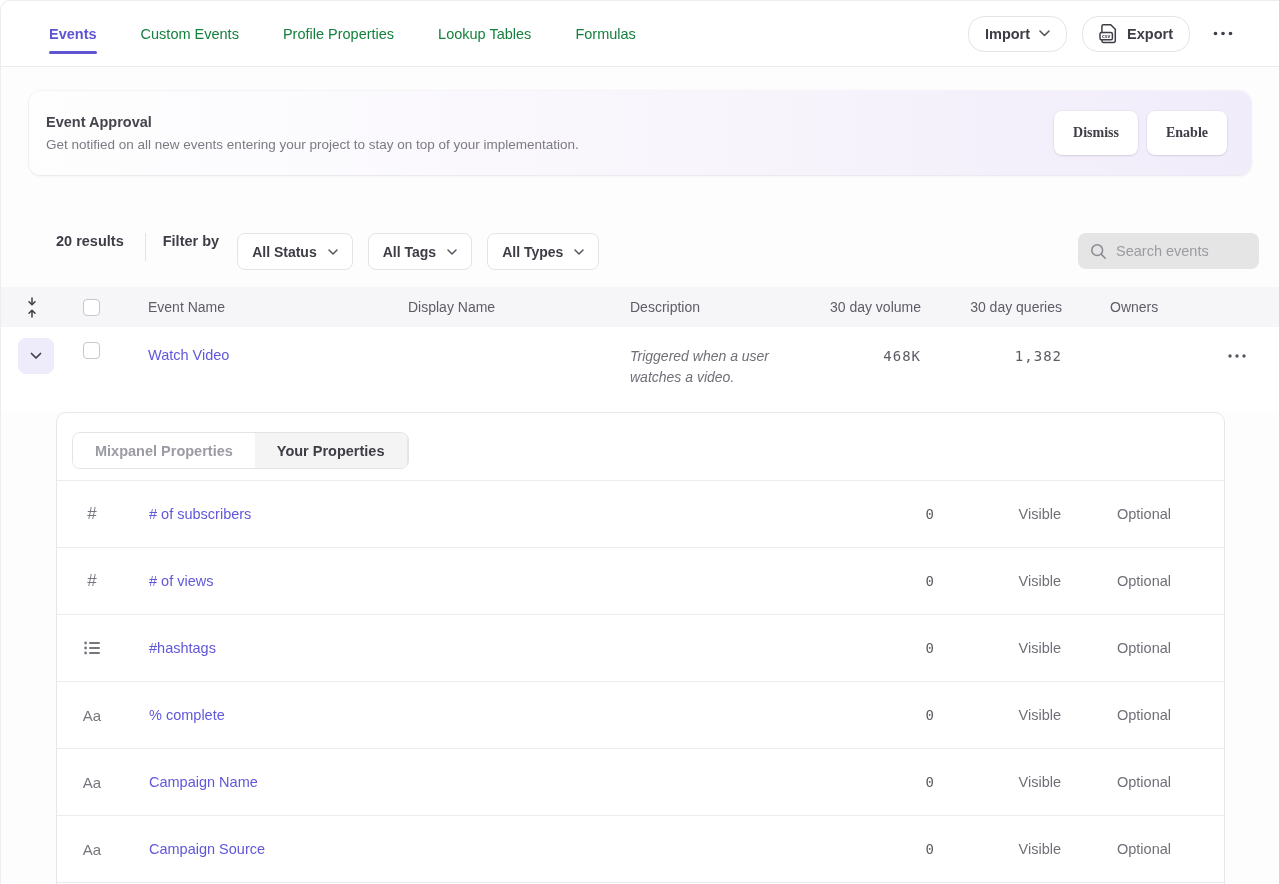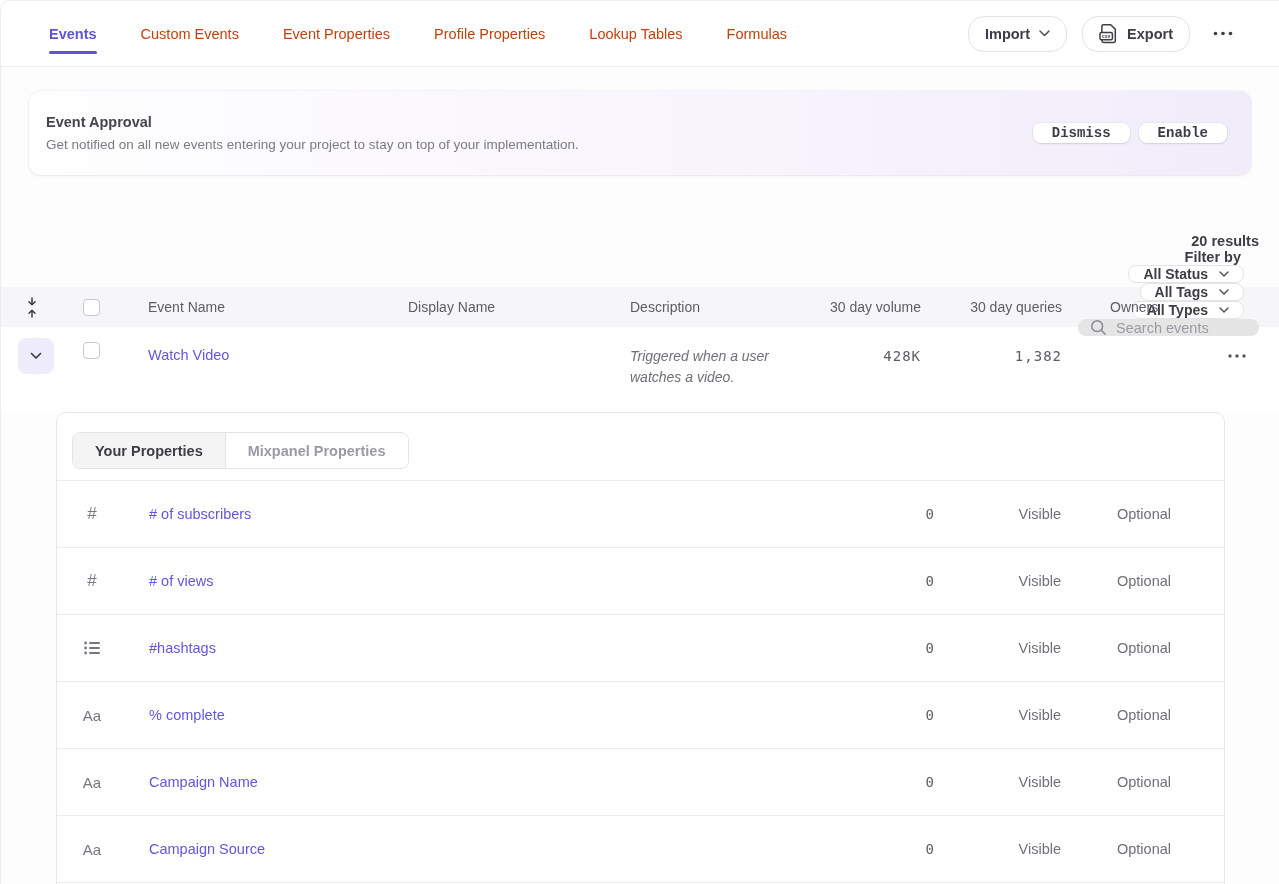--- a/index.html
+++ b/index.html
@@ -7,45 +7,45 @@
   body { font-family:"Liberation Sans","DejaVu Sans",sans-serif; background:#fff; color:#3d3d46;
          -webkit-font-smoothing:antialiased; }
   .app { width:1279px; height:884px; background:#fdfdfe; border-left:1px solid #ededf0;
          border-top:1px solid #ededf0; border-top-left-radius:10px; }
 
   
   .topnav { height:66px; background:#fff; border-bottom:1px solid #ececef; display:flex;
             align-items:center; justify-content:space-between; padding:0 38px 0 48px;
             border-top-left-radius:10px; }
   .tabs { display:flex; gap:44px; height:100%; align-items:center; }
-  .tab { position:relative; font-size:14.5px; color:#c2410c; cursor:pointer; height:100%;
+  .tab { position:relative; font-size:14.5px; color:#15803d; cursor:pointer; height:100%;
          display:flex; align-items:center; white-space:nowrap; }
   .tab.active { color:var(--accent,#5e54d4); font-weight:700; }
   .tab.active::after { content:""; position:absolute; left:0; right:0; bottom:12px; height:3.5px;
                        border-radius:2px; background:var(--accent,#5e54d4); }
   .nav-actions { display:flex; align-items:center; gap:15px; }
   .btn { height:36px; border:1px solid #e4e4e8; border-radius:16px; background:#fff;
          font-size:14.5px; font-weight:600; color:#3d3d46; display:inline-flex; align-items:center;
          gap:9px; padding:0 16px; cursor:pointer; font-family:inherit; }
   .more-btn { border:none; background:none; padding:4px 8px; cursor:pointer; display:flex; }
 
   
   .banner { margin:24px 28px 0; height:84px; border-radius:12px;
             background:linear-gradient(90deg,#fefefe 0%,#f8f5fc 55%,#f1ecfa 100%);
             box-shadow:0 1px 3px rgba(80,70,120,.10), 0 0 0 1px rgba(120,110,180,.05);
             display:flex; align-items:center; justify-content:space-between; padding:0 24px 0 17px; }
   .banner-title { font-size:14.5px; font-weight:700; color:#45454e; margin-bottom:7px; }
   .banner-desc { font-size:13.5px; color:#7b7b84; }
   .banner-actions { display:flex; gap:9px; }
-  .banner-actions button { height:20px; padding:0 19px; border:none; border-radius:8px; background:#fff;
-            font-size:14px; font-weight:600; color:#3d3d46; font-family:Liberation Mono, monospace; cursor:pointer;
+  .banner-actions button { height:44px; padding:0 19px; border:none; border-radius:8px; background:#fff;
+            font-size:14px; font-weight:600; color:#3d3d46; font-family:Liberation Serif, serif; cursor:pointer;
             box-shadow:0 1px 2px rgba(0,0,0,.10), 0 0 0 1px rgba(0,0,0,.03); }
 
   
-  .filterbar { margin:58px 20px 0 55px; display:flex; align-items:flex-end; height:37px;flex-direction:column; }
+  .filterbar { margin:58px 20px 0 55px; display:flex; align-items:flex-start; height:37px; }
   .results { font-weight:600; font-size:14.5px; color:#3d3d46; }
   .vdiv { width:1px; height:28px; background:#e4e4e8; margin:0 17px 0 21px; }
   .filterby { font-weight:600; font-size:14.5px; margin-right:18px; }
   .dd { height:37px; border:1px solid #e4e4e8; border-radius:8px; background:#fff; padding:0 14px;
         font-size:14px; font-weight:600; color:#3d3d46; display:inline-flex; align-items:center;
         gap:11px; margin-right:15px; cursor:pointer; font-family:inherit; }
   .search { margin-left:auto; width:181px; height:36px; background:#e5e5e5; border-radius:8px;
             display:flex; align-items:center; padding:0 12px; gap:9px; }
   .search input { border:none; background:transparent; outline:none; font-size:14.5px;
                   color:#3d3d46; width:100%; font-family:inherit; }
@@ -98,23 +98,20 @@
 
   <header class="topnav">
     <nav class="tabs">
       <div class="tab active">
           <span>Events</span>
         </div>
       <div class="tab">
           <span>Custom Events</span>
         </div>
       <div class="tab">
-          <span>Event Properties</span>
-        </div>
-      <div class="tab">
           <span>Profile Properties</span>
         </div>
       <div class="tab">
           <span>Lookup Tables</span>
         </div>
       <div class="tab">
           <span>Formulas</span>
         </div>
     </nav>
     <div class="nav-actions">
@@ -232,41 +229,41 @@
             </svg>
         </span>
       </button>
     </div>
     <div>
         <div class="checkbox"></div>
       </div>
     <div class="erow-name">Watch Video</div>
     <div></div>
     <div class="erow-desc">Triggered when a user watches a video.</div>
-    <div class="num-col mono-num">428K</div>
+    <div class="num-col mono-num">468K</div>
     <div class="num-col mono-num">1,382</div>
     <div></div>
     <div class="erow-actions">
       <button class="more-btn">
         <span style="display:flex;">
           <svg width="18" height="4" viewBox="0 0 18 4">
               <circle cx="2" cy="2" r="1.7" fill="#55555e"></circle>
               <circle cx="9" cy="2" r="1.7" fill="#55555e"></circle>
               <circle cx="16" cy="2" r="1.7" fill="#55555e"></circle>
             </svg>
         </span>
       </button>
     </div>
   </div>
 
   <section class="card">
     <div class="card-tabs">
       <div class="seg">
+        <div class="seg-item">Mixpanel Properties</div>
         <div class="seg-item active">Your Properties</div>
-        <div class="seg-item">Mixpanel Properties</div>
       </div>
     </div>
 
     <div class="prow">
       <div class="prop-icon">
           <span class="glyph-num">#</span>
         </div>
       <div class="prop-name"># of subscribers</div>
       <div class="prop-count mono-num">0</div>
       <div class="prop-vis">Visible</div>

